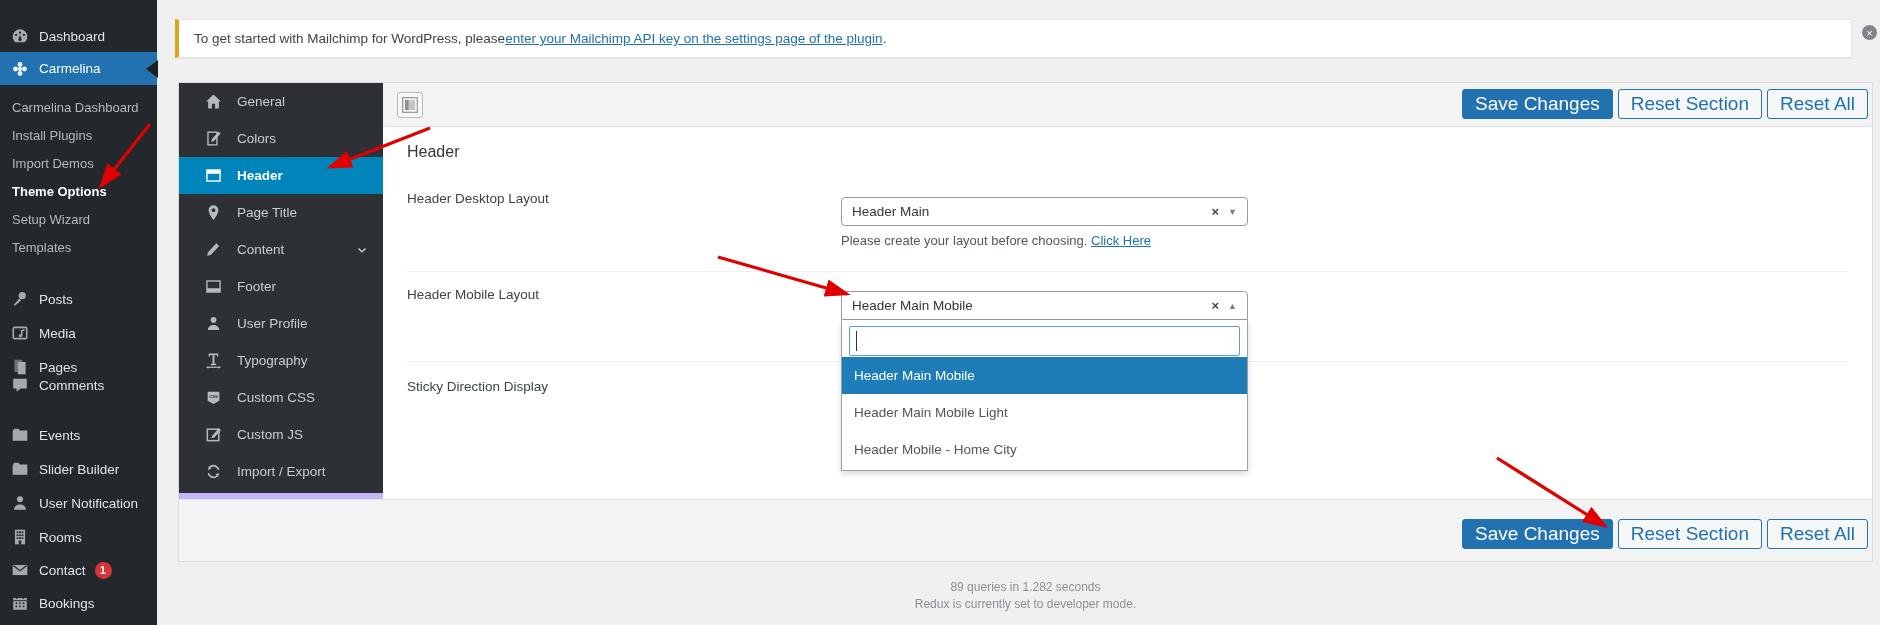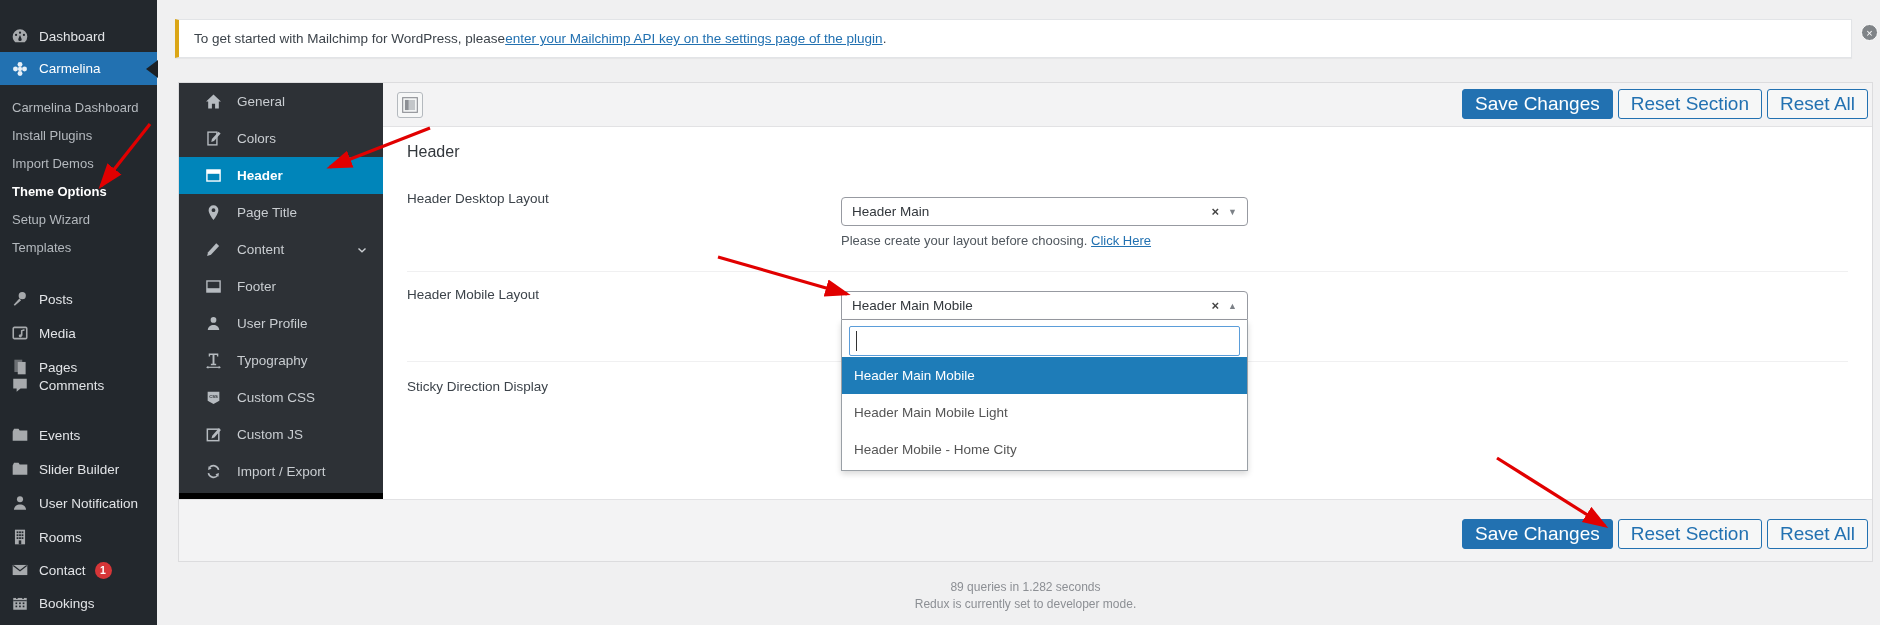--- a/index.html
+++ b/index.html
@@ -32,21 +32,21 @@
   
   .notice { position:absolute; left:175px; top:19px; width:1677px; height:39px; background:#fff;
             border:1px solid #e2e4e7; border-left:4px solid #dba617; box-shadow:0 1px 1px rgba(0,0,0,.04);
             display:flex; align-items:center; padding-left:15px; font-size:13.5px; color:#3c434a; z-index:3; }
   .link { color:#2271b1; text-decoration:underline; cursor:pointer; }
   .dismiss { position:absolute; left:1861px; top:24px; width:17px; height:17px; border-radius:50%;
              background:#808488; color:#fff; font-size:11px; line-height:16px; text-align:center;
              border:1px solid #fff; z-index:9; cursor:pointer; }
 
   
-  .panel { position:absolute; left:178px; top:82px; width:1695px; height:480px; background:#000000;
+  .panel { position:absolute; left:178px; top:82px; width:1695px; height:480px; background:#c4b5fd;
            border:1px solid #dcdcde; z-index:2;padding-left:14px; }
   .opt-menu { position:absolute; left:0; top:0; width:204px; height:410px; background:#2d3136; }
   .om-item { height:37px; display:flex; align-items:center; padding-left:26px; color:#c9cdd1;
              font-size:13.5px; cursor:pointer; }
   .om-item .om-ico { width:17px; height:17px; color:#b6bbc0; flex:none; display:flex; }
   .om-item .om-ico svg { width:17px; height:17px; }
   .om-item .om-label { margin-left:15px; white-space:nowrap; }
   .om-item.active { background:#0085ba; color:#fff; font-weight:bold; }
   .om-item.active .om-ico { color:#fff; }
   .om-chev { margin-left:auto; margin-right:14px; width:14px; height:14px; color:#c9cdd1; display:flex; }

